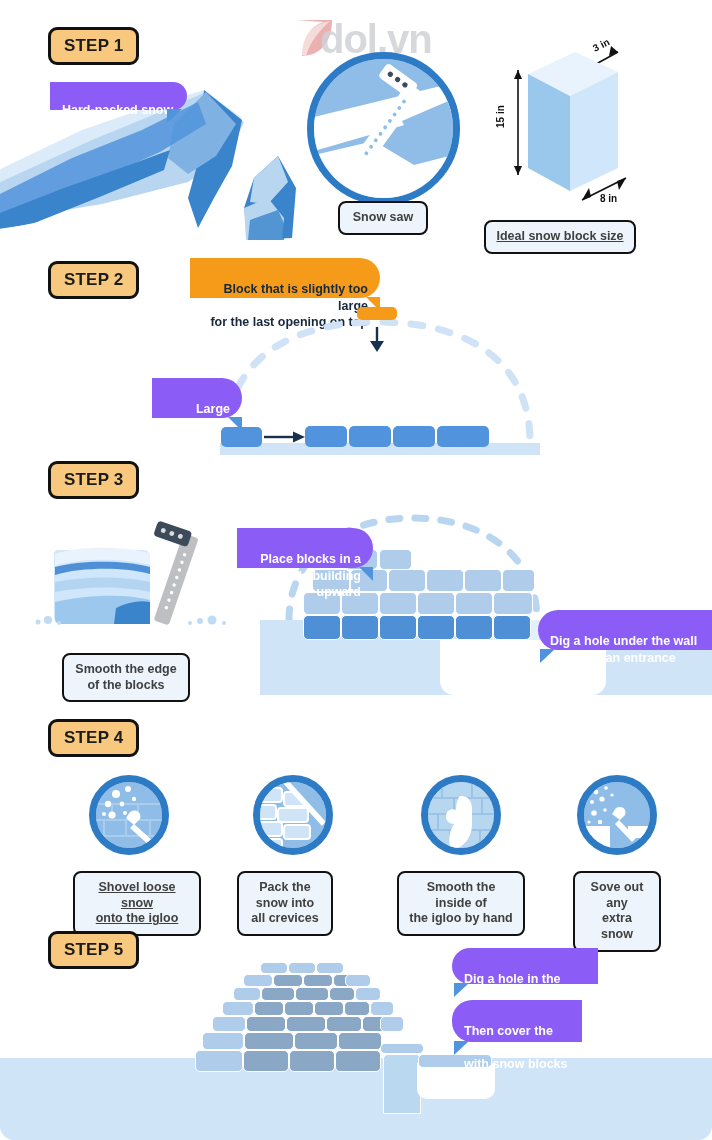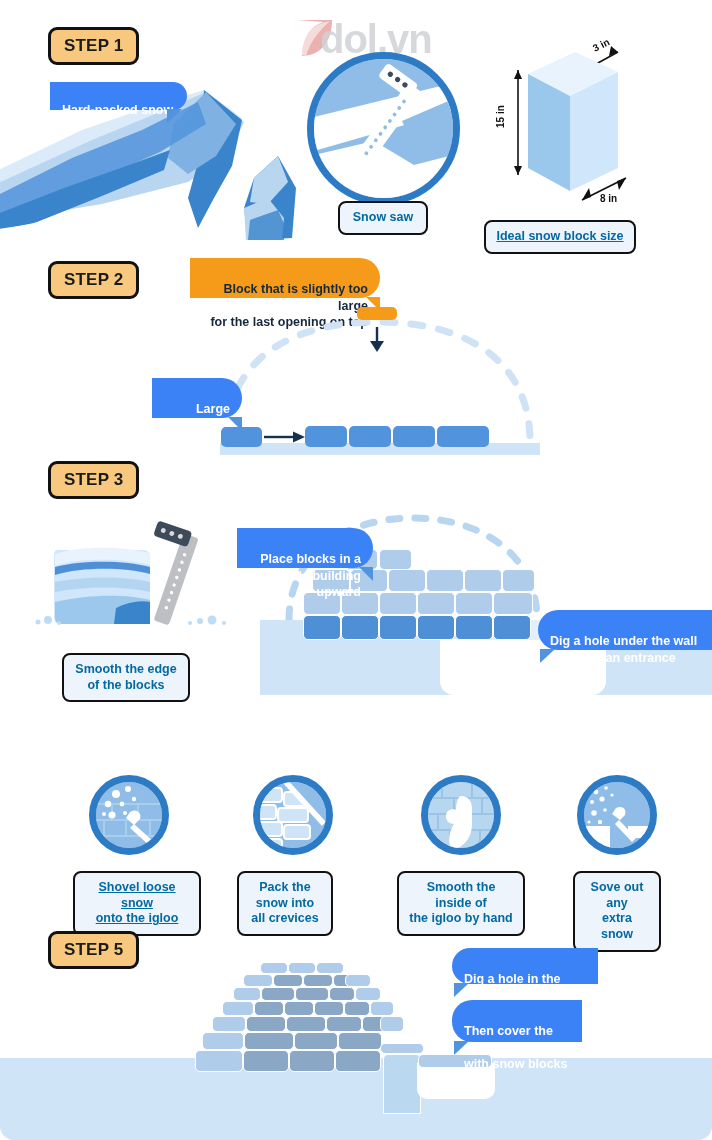--- a/index.html
+++ b/index.html
@@ -31,42 +31,42 @@
     box-sizing:border-box;
     text-align:center;
     white-space:nowrap;
   }
 
   
   .caption{
     background:#EDF4FB;
     border:2.5px solid #111111;
     border-radius:8px;
-    color:#0369a1;
+    color:#404040;
     font-weight:bold;
     font-size:12.5px;
     line-height:1.25;
     padding:7px 10px;
     text-align:center;
     box-sizing:border-box;
     white-space:pre-line;
   }
 
   
   .bubble{
     position:absolute;
     color:#ffffff;
     font-weight:bold;
     font-size:12.5px;
     line-height:1.3;
     padding:7px 12px;
     box-sizing:border-box;
     white-space:pre-line;
   }
-  .bubble.blue{background:#3b82f6;}
+  .bubble.blue{background:#8b5cf6;}
   .bubble.orange{background:#F59B19;color:#16283c;}
   
   .bub-rr{border-radius:0 20px 20px 0;}
   
   .bub-rl{border-radius:20px 0 0 20px;}
 
   .tail-down-left{
     position:absolute;
     width:0;height:0;
     border-style:solid;
@@ -312,20 +312,21 @@
 circle building upward</span>
     <span class="tail-down-right" style="left:122px;bottom:-13px;border-color:#5193DC transparent transparent transparent;border-width:14px 0 0 14px;"></span>
   </div>
 
   <div class="bubble blue bub-rl" style="left:538px;top:610px;width:174px;height:40px;text-align:left;">
     <span>Dig a hole under the wall
 to create an entrance</span>
     <span class="tail-down-left" style="left:2px;bottom:-13px;border-color:#5193DC transparent transparent transparent;border-width:14px 15px 0 0;"></span>
   </div>
 
+  <div class="step-badge abs" style="left:48px;top:719px;">STEP 4</div>
 
   <div class="circ" style="left:89px;top:775px;width:80px;height:80px;">
     <svg width="66" height="66" viewBox="0 0 66 66">
       <rect width="66" height="66" fill="#8FBDE8"></rect>
       <g stroke="#A9CDEC" stroke-width="2" fill="none">
         <line x1="0" y1="22" x2="66" y2="22"></line>
           <line x1="0" y1="38" x2="66" y2="38"></line>
         <line x1="0" y1="54" x2="66" y2="54"></line>
         <line x1="16" y1="22" x2="16" y2="38"></line>
           <line x1="42" y1="22" x2="42" y2="38"></line>

